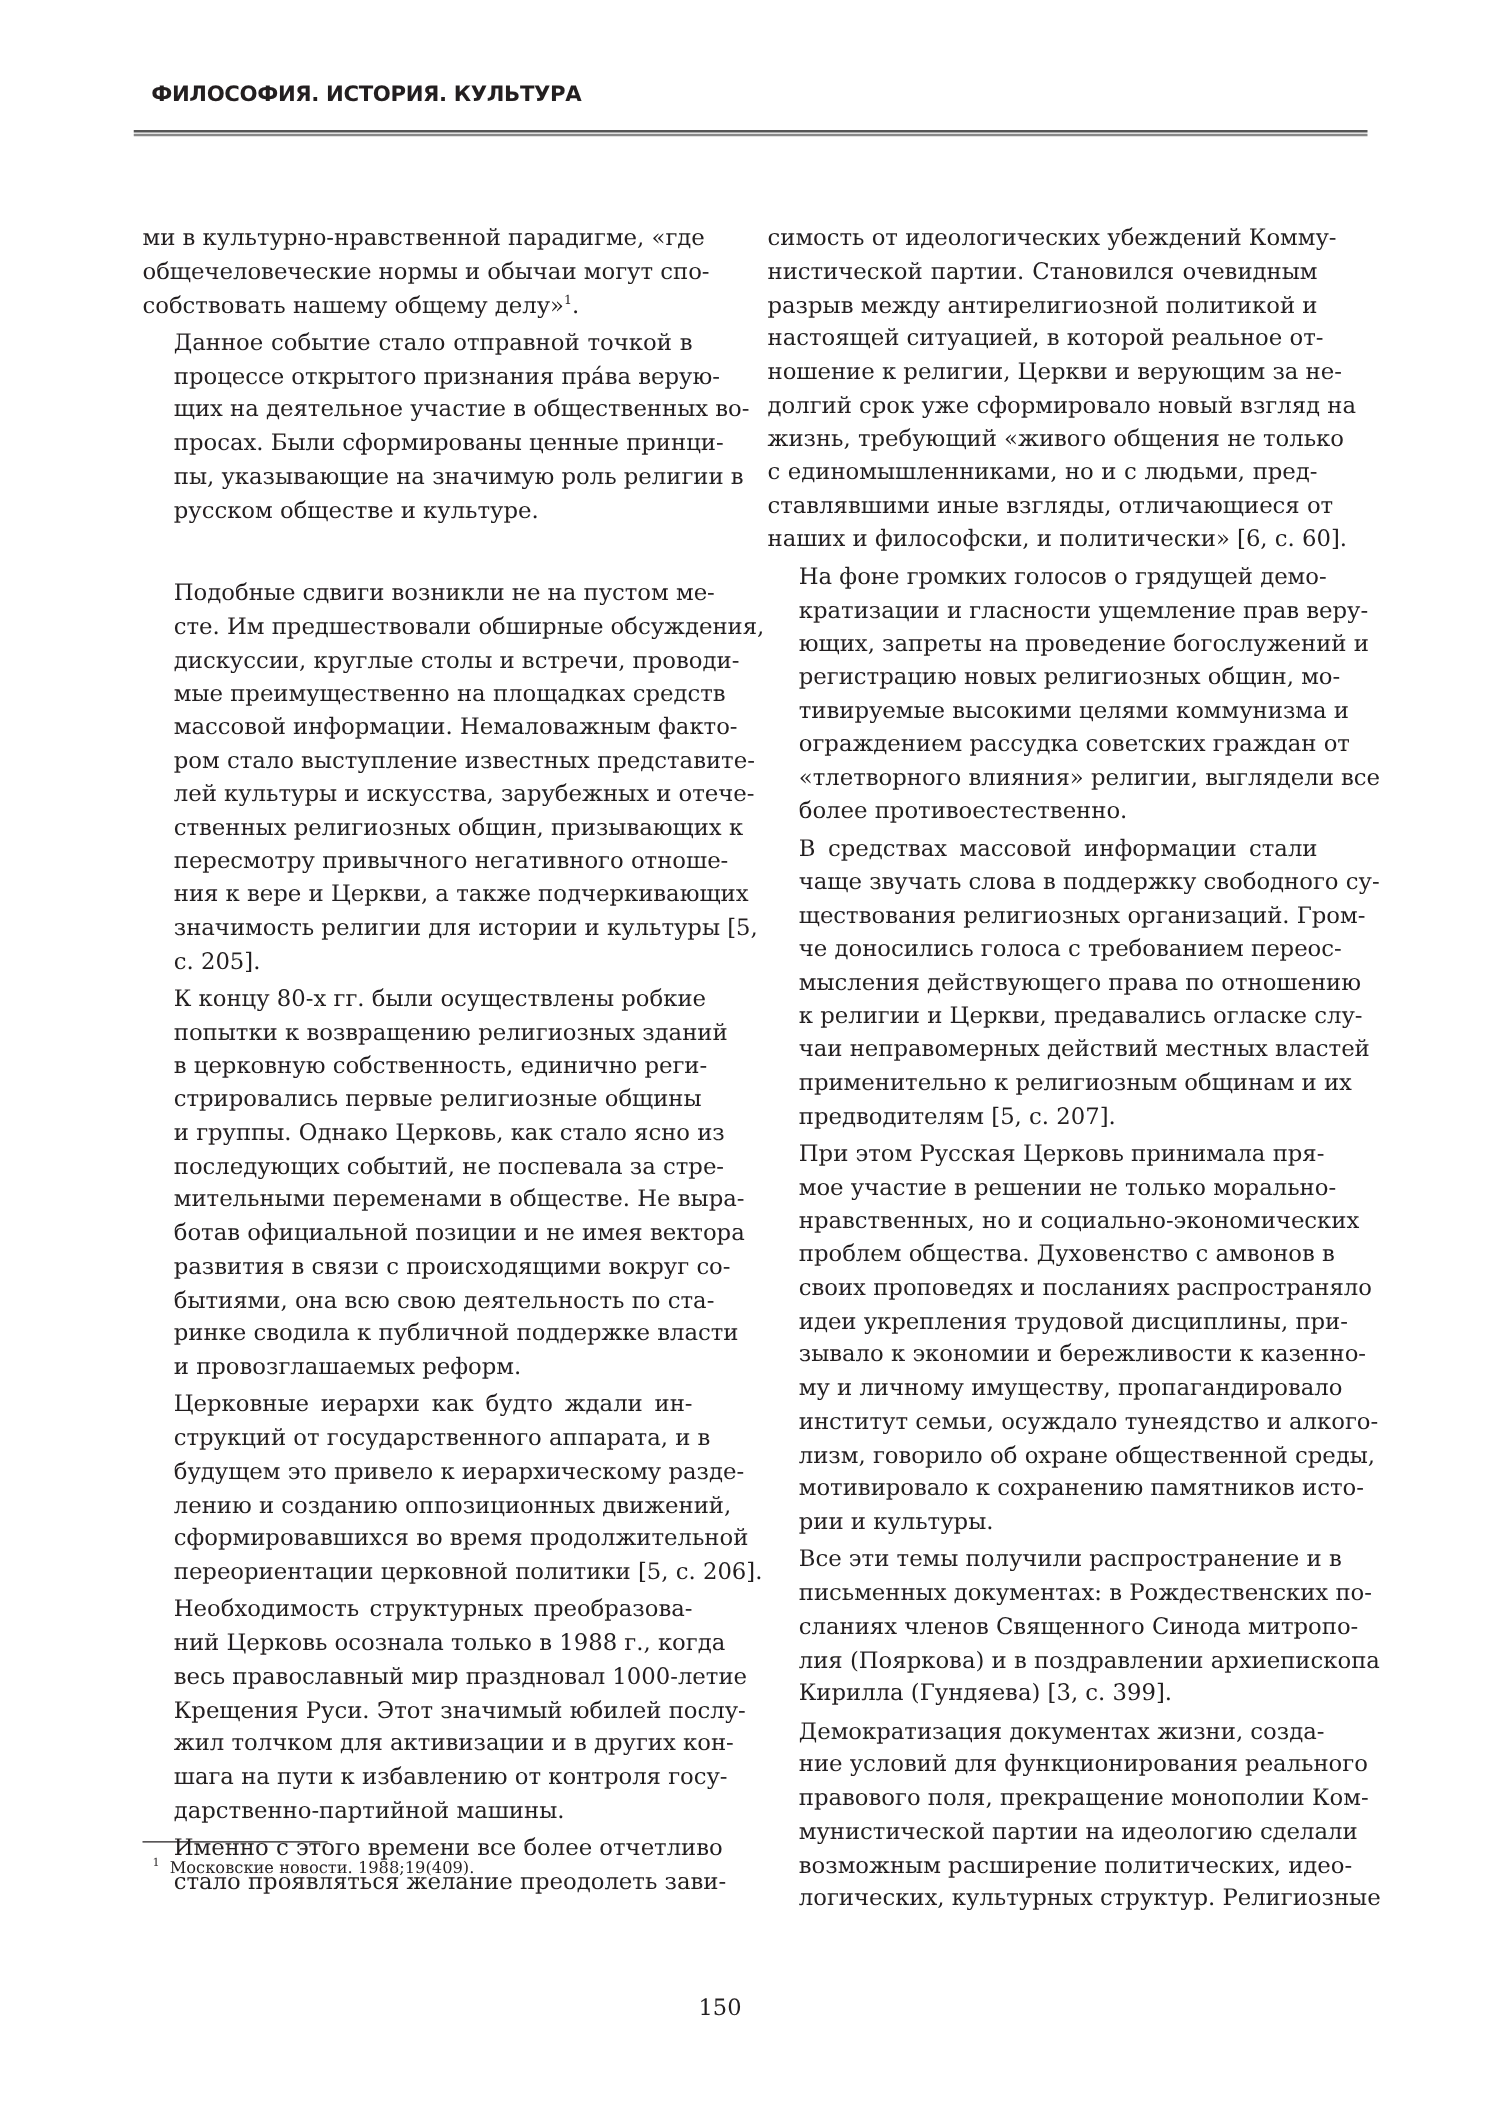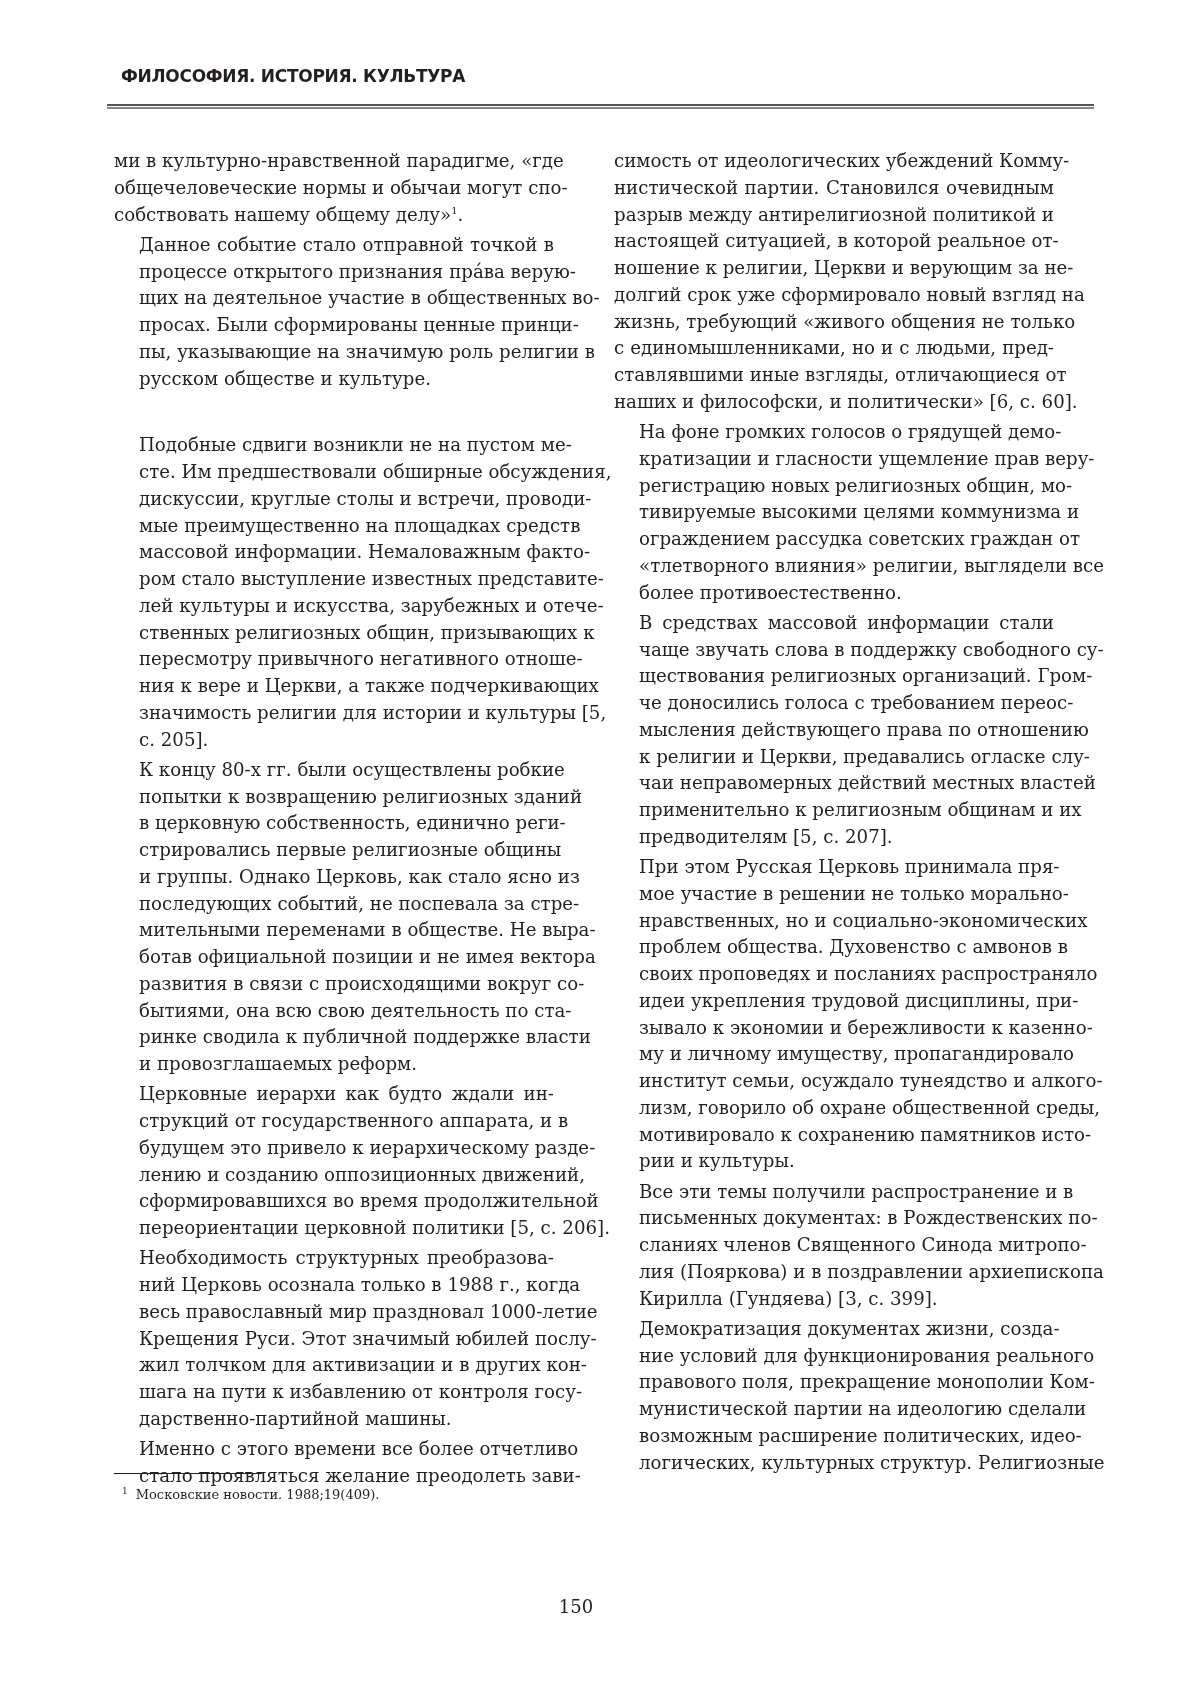--- a/index.html
+++ b/index.html
@@ -5,21 +5,21 @@
   html, body { margin: 0; padding: 0; background: #ffffff; }
   body { width: 1200px; height: 1697px; position: relative; overflow: hidden; color: #231f20; }
   .header { position: absolute; left: 121px; top: 66px; font-family: "DejaVu Sans", sans-serif; font-weight: bold; font-size: 17px; letter-spacing: -0.3px; color: #231f20; }
   .rule { position: absolute; left: 107px; top: 104px; width: 987px; height: 6px; }
   .rule .l1 { position: absolute; left: 0; top: 0; width: 100%; height: 2px; background: #555; }
   .rule .l2 { position: absolute; left: 0; top: 3px; width: 100%; height: 2px; background: #888; }
   .col { position: absolute; top: 148px; width: 440px; font-family: "DejaVu Serif", serif; font-size: 18.2px; line-height: 26.75px; text-align: justify; color: #231f20; }
   .col.left { left: 114px; }
   .col.right { left: 614px; top: 148px; }
   .col p { margin: 0 0 3.5px 0; text-indent: 25px; }
-  .col p.noindent { text-indent: 0; }
+  .col p.noindent { text-indent: 0; margin-top: 30px; }
   .col p span.ln { display: block; text-align: justify; text-align-last: justify; white-space: nowrap; }
   .col p span.ln.last { text-align-last: left; }
   sup { font-size: 10px; line-height: 0; }
   .fn-rule { position: absolute; left: 114px; top: 1473px; width: 148px; height: 1px; background: #231f20; }
   .footnote { position: absolute; left: 122px; top: 1486px; font-family: "DejaVu Serif", serif; font-size: 13px; color: #231f20; }
   .footnote .mark { font-size: 9px; vertical-align: 5px; margin-right: 8px; }
   .page-num { position: absolute; left: 0; width: 1152px; top: 1596px; text-align: center; font-family: "DejaVu Serif", serif; font-size: 18px; color: #231f20; }
 </style>
 </head>
 <body>
@@ -103,20 +103,21 @@
       <span class="ln">ношение к религии, Церкви и верующим за не-</span>
       <span class="ln">долгий срок уже сформировало новый взгляд на</span>
       <span class="ln">жизнь, требующий «живого общения не только</span>
       <span class="ln">с единомышленниками, но и с людьми, пред-</span>
       <span class="ln">ставлявшими иные взгляды, отличающиеся от</span>
       <span class="ln last">наших и философски, и политически» [6, с. 60].</span>
     </p>
     <p>
       <span class="ln" style="text-indent: 25px;">На фоне громких голосов о грядущей демо-</span>
       <span class="ln">кратизации и гласности ущемление прав веру-</span>
+      <span class="ln">ющих, запреты на проведение богослужений и</span>
       <span class="ln">регистрацию новых религиозных общин, мо-</span>
       <span class="ln">тивируемые высокими целями коммунизма и</span>
       <span class="ln">ограждением рассудка советских граждан от</span>
       <span class="ln">«тлетворного влияния» религии, выглядели все</span>
       <span class="ln last">более противоестественно.</span>
     </p>
     <p>
       <span class="ln" style="text-indent: 25px;">В средствах массовой информации стали</span>
       <span class="ln">чаще звучать слова в поддержку свободного су-</span>
       <span class="ln">ществования религиозных организаций. Гром-</span>

